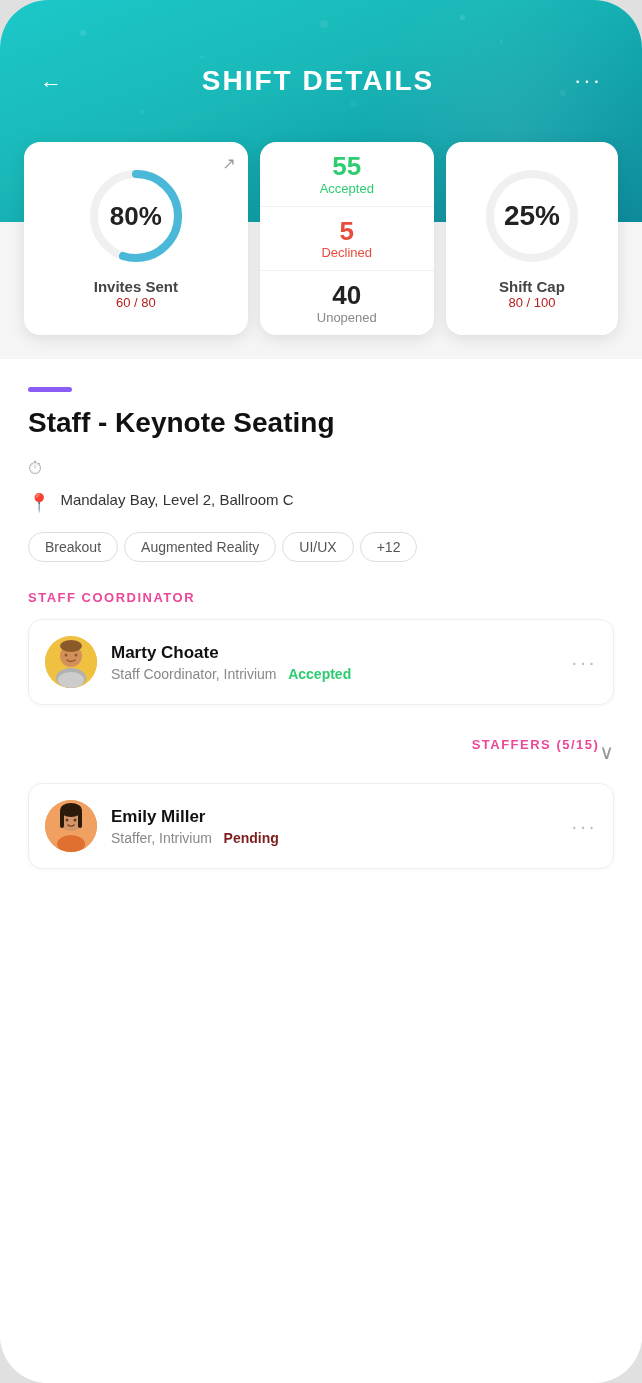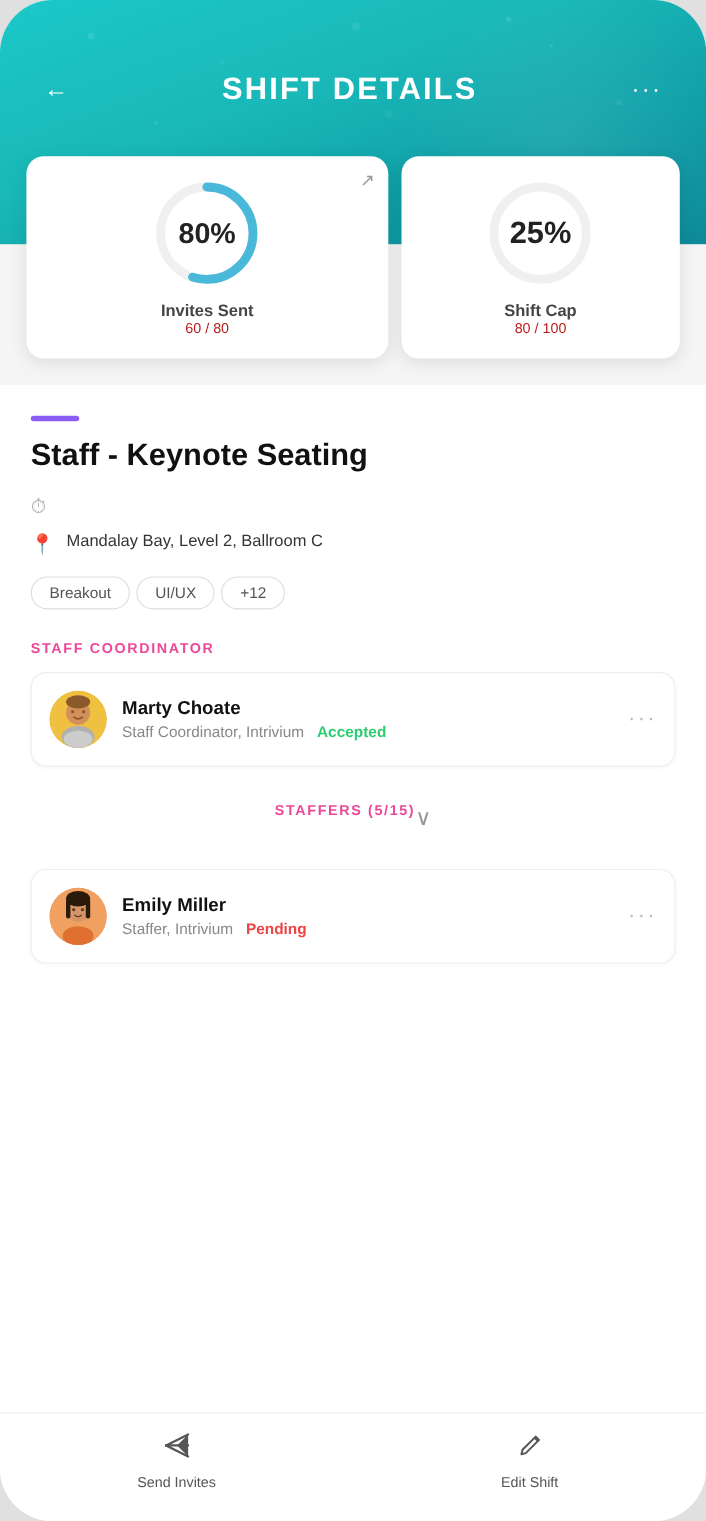--- a/index.html
+++ b/index.html
@@ -299,32 +299,32 @@
     }
     .person-role {
       font-size: 14px;
       color: #888;
     }
     .person-status {
       font-size: 14px;
       font-weight: 600;
     }
     .person-status.green { color: #2ecc71; }
-    .person-status.blue { color: #ef4444; margin-top: 44px; }
+    .person-status.blue { color: #7f1d1d; margin-top: 44px; }
     .person-more {
       font-size: 20px;
       color: #bbb;
       letter-spacing: 2px;
       cursor: pointer;
     }
     .section-row {
       display: flex;
       align-items: center;
-      justify-content: center;
-      margin-bottom: 32px;
+      justify-content: flex-end;
+      margin-bottom: 17px;
     }
     .chevron {
       font-size: 20px;
       color: #999;
     }
     .section-spacer {
       margin-top: 32px;
     }
     
     .bottom-nav {
@@ -386,20 +386,34 @@
         <svg class="circle-svg" width="100" height="100" viewBox="0 0 100 100">
           <circle cx="50" cy="50" r="42" fill="none" stroke="#f0f0f0" stroke-width="8"></circle>
           <circle cx="50" cy="50" r="42" fill="none" stroke="#4ab8d8" stroke-width="8" stroke-dasharray="211 264" stroke-dashoffset="66" stroke-linecap="round" transform="rotate(-90 50 50)"></circle>
         </svg>
         <span class="circle-percent">80%</span>
       </div>
       <div class="stat-label">Invites Sent</div>
       <div class="stat-sublabel">60 / 80</div>
     </div>
 
+    <div class="stat-card stat-card-right">
+      <div class="stat-item">
+        <span class="stat-num green">55</span>
+        <span class="stat-status green">Accepted</span>
+      </div>
+      <div class="stat-item">
+        <span class="stat-num red">5</span>
+        <span class="stat-status red">Declined</span>
+      </div>
+      <div class="stat-item">
+        <span class="stat-num dark">40</span>
+        <span class="stat-status gray">Unopened</span>
+      </div>
+    </div>
 
     <div class="stat-card stat-card-cap">
       <div class="cap-circle-container">
         <svg width="100" height="100" viewBox="0 0 100 100">
           <circle cx="50" cy="50" r="42" fill="none" stroke="#f0f0f0" stroke-width="8"></circle>
           <circle cx="50" cy="50" r="42" fill="none" stroke="#9b6fdf" stroke-width="8" stroke-dasharray="66 264" stroke-dashoffset="66" stroke-linecap="round" transform="rotate(-90 50 50)"></circle>
         </svg>
         <span class="cap-num" style="position:absolute;">25%</span>
       </div>
       <div class="stat-label">Shift Cap</div>
@@ -415,20 +429,21 @@
       <span class="info-icon">⏱</span>
     </div>
 
     <div class="info-row">
       <span class="info-icon">📍</span>
       <div class="info-text">Mandalay Bay, Level 2, Ballroom C</div>
     </div>
 
     <div class="tags-row">
       <span class="tag">Breakout</span>
+      <span class="tag">Augmented Reality</span>
       <span class="tag">UI/UX</span>
       <span class="tag">+12</span>
     </div>
 
     <div class="section-label">STAFF COORDINATOR</div>
     <div class="person-card">
       <div class="avatar avatar-marty">
         <svg viewBox="0 0 52 52" xmlns="http://www.w3.org/2000/svg">
           <circle cx="26" cy="26" r="26" fill="#f0c040"></circle>
 
@@ -485,35 +500,13 @@
             <span>Staffer, Intrivium</span>
             &nbsp;
             <span class="person-status blue">Pending</span>
           </div>
         </div>
         <div class="person-more">···</div>
       </div>
     </div>
   </div>
 
-  <div class="bottom-nav">
-    <div class="nav-item">
-      <div class="nav-icon">
-        <svg width="26" height="26" viewBox="0 0 26 26" fill="none" xmlns="http://www.w3.org/2000/svg">
-          <line x1="3" y1="13" x2="23" y2="3" stroke="#555" stroke-width="2" stroke-linecap="round"></line>
-          <line x1="3" y1="13" x2="23" y2="23" stroke="#555" stroke-width="2" stroke-linecap="round"></line>
-          <line x1="3" y1="13" x2="23" y2="13" stroke="#555" stroke-width="2" stroke-linecap="round"></line>
-          <polygon points="23,3 23,23 13,13" fill="#555"></polygon>
-        </svg>
-      </div>
-      <div class="nav-label">Send Invites</div>
-    </div>
-    <div class="nav-item">
-      <div class="nav-icon">
-        <svg width="26" height="26" viewBox="0 0 26 26" fill="none" xmlns="http://www.w3.org/2000/svg">
-          <path d="M5 21 L9 20 L21 8 L18 5 L6 17 Z" stroke="#555" stroke-width="1.8" stroke-linecap="round" stroke-linejoin="round" fill="none"></path>
-          <line x1="17" y1="6" x2="20" y2="9" stroke="#555" stroke-width="1.8" stroke-linecap="round"></line>
-        </svg>
-      </div>
-      <div class="nav-label">Edit Shift</div>
-    </div>
-  </div>
 </div>
 
 </body></html>

